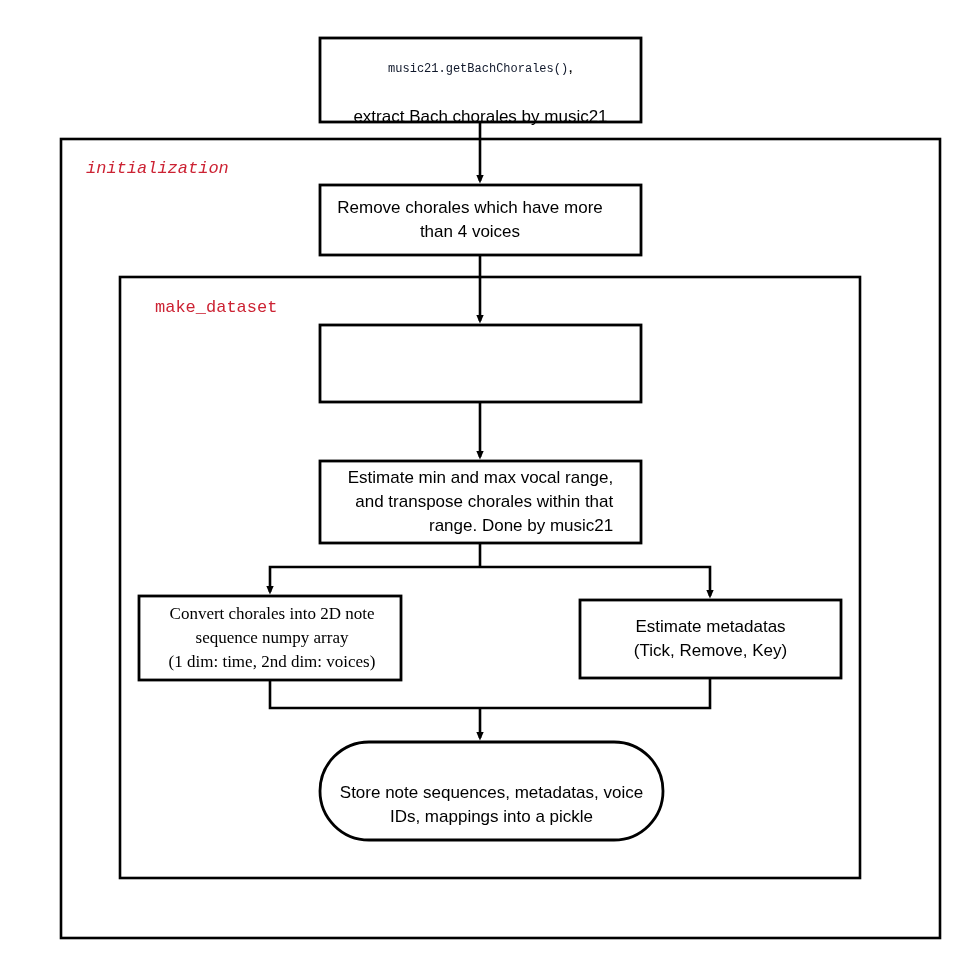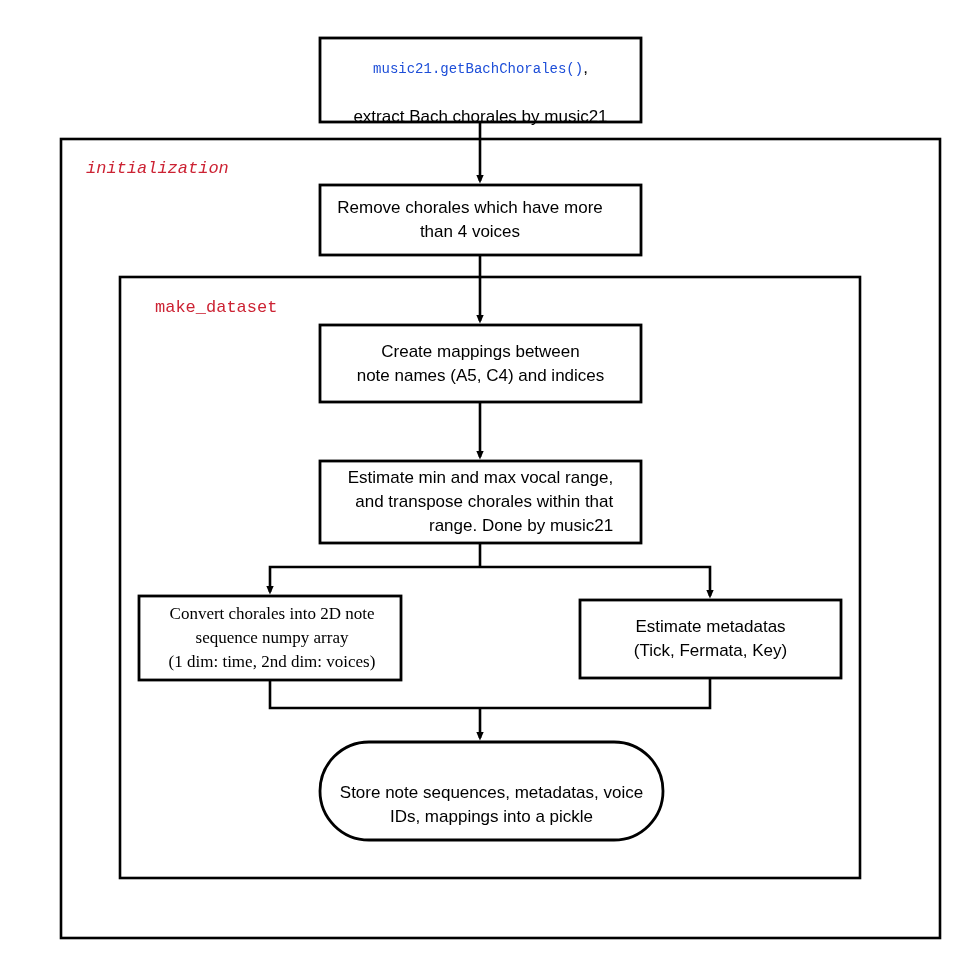--- a/index.html
+++ b/index.html
@@ -38,22 +38,22 @@
   .group-label {
     position: absolute;
     font-family: "Liberation Mono", monospace;
     font-size: 17px;
     color: #cc2233;
     letter-spacing: 0px;
     white-space: nowrap;
   }
   .code-line {
     font-family: "Liberation Mono", monospace;
-    font-size: 14px;
-    color: #1d4ed8;
+    font-size: 12px;
+    color: #0f172a;
   }
   .plain-line {
     font-family: "Liberation Sans", sans-serif;
     font-size: 17px;
     color: #000000;
   }
   .node-text .stack {
     display: block;
     width: 100%;
   }
@@ -109,30 +109,28 @@
   <div class="node-text" style="left:320px; top:38px; width:321px; height:84px;">
     <span class="stack">
       <span class="code-line">music21.getBachChorales()</span><span class="plain-line">,</span><br>
       <span class="plain-line">extract Bach chorales by music21</span>
     </span>
   </div>
 
   <div class="node-text" style="left:320px; top:185px; width:300px; height:70px;">Remove chorales which have more
 than 4 voices</div>
 
-  <div class="node-text" style="left:320px; top:325px; width:321px; height:77px;">Create mappings between
-note names (A5, C4) and indices</div>
 
   <div class="node-text" style="left:320px; top:461px; width:321px; height:82px;text-align:right;">Estimate min and max vocal range,
 and transpose chorales within that
 range. Done by music21</div>
 
   <div class="node-text" style="left:139px; top:596px; width:266px; height:84px;font-family:Liberation Serif, serif;">Convert chorales into 2D note
 sequence numpy array
 (1 dim: time, 2nd dim: voices)</div>
 
   <div class="node-text" style="left:580px; top:600px; width:261px; height:78px;">Estimate metadatas
-(Tick, Fermata, Key)</div>
+(Tick, Remove, Key)</div>
 
   <div class="node-text" style="left:324px; top:742px; width:335px; height:126px;">Store note sequences, metadatas, voice
 IDs, mappings into a pickle</div>
 
 </div>
 
 </body></html>

